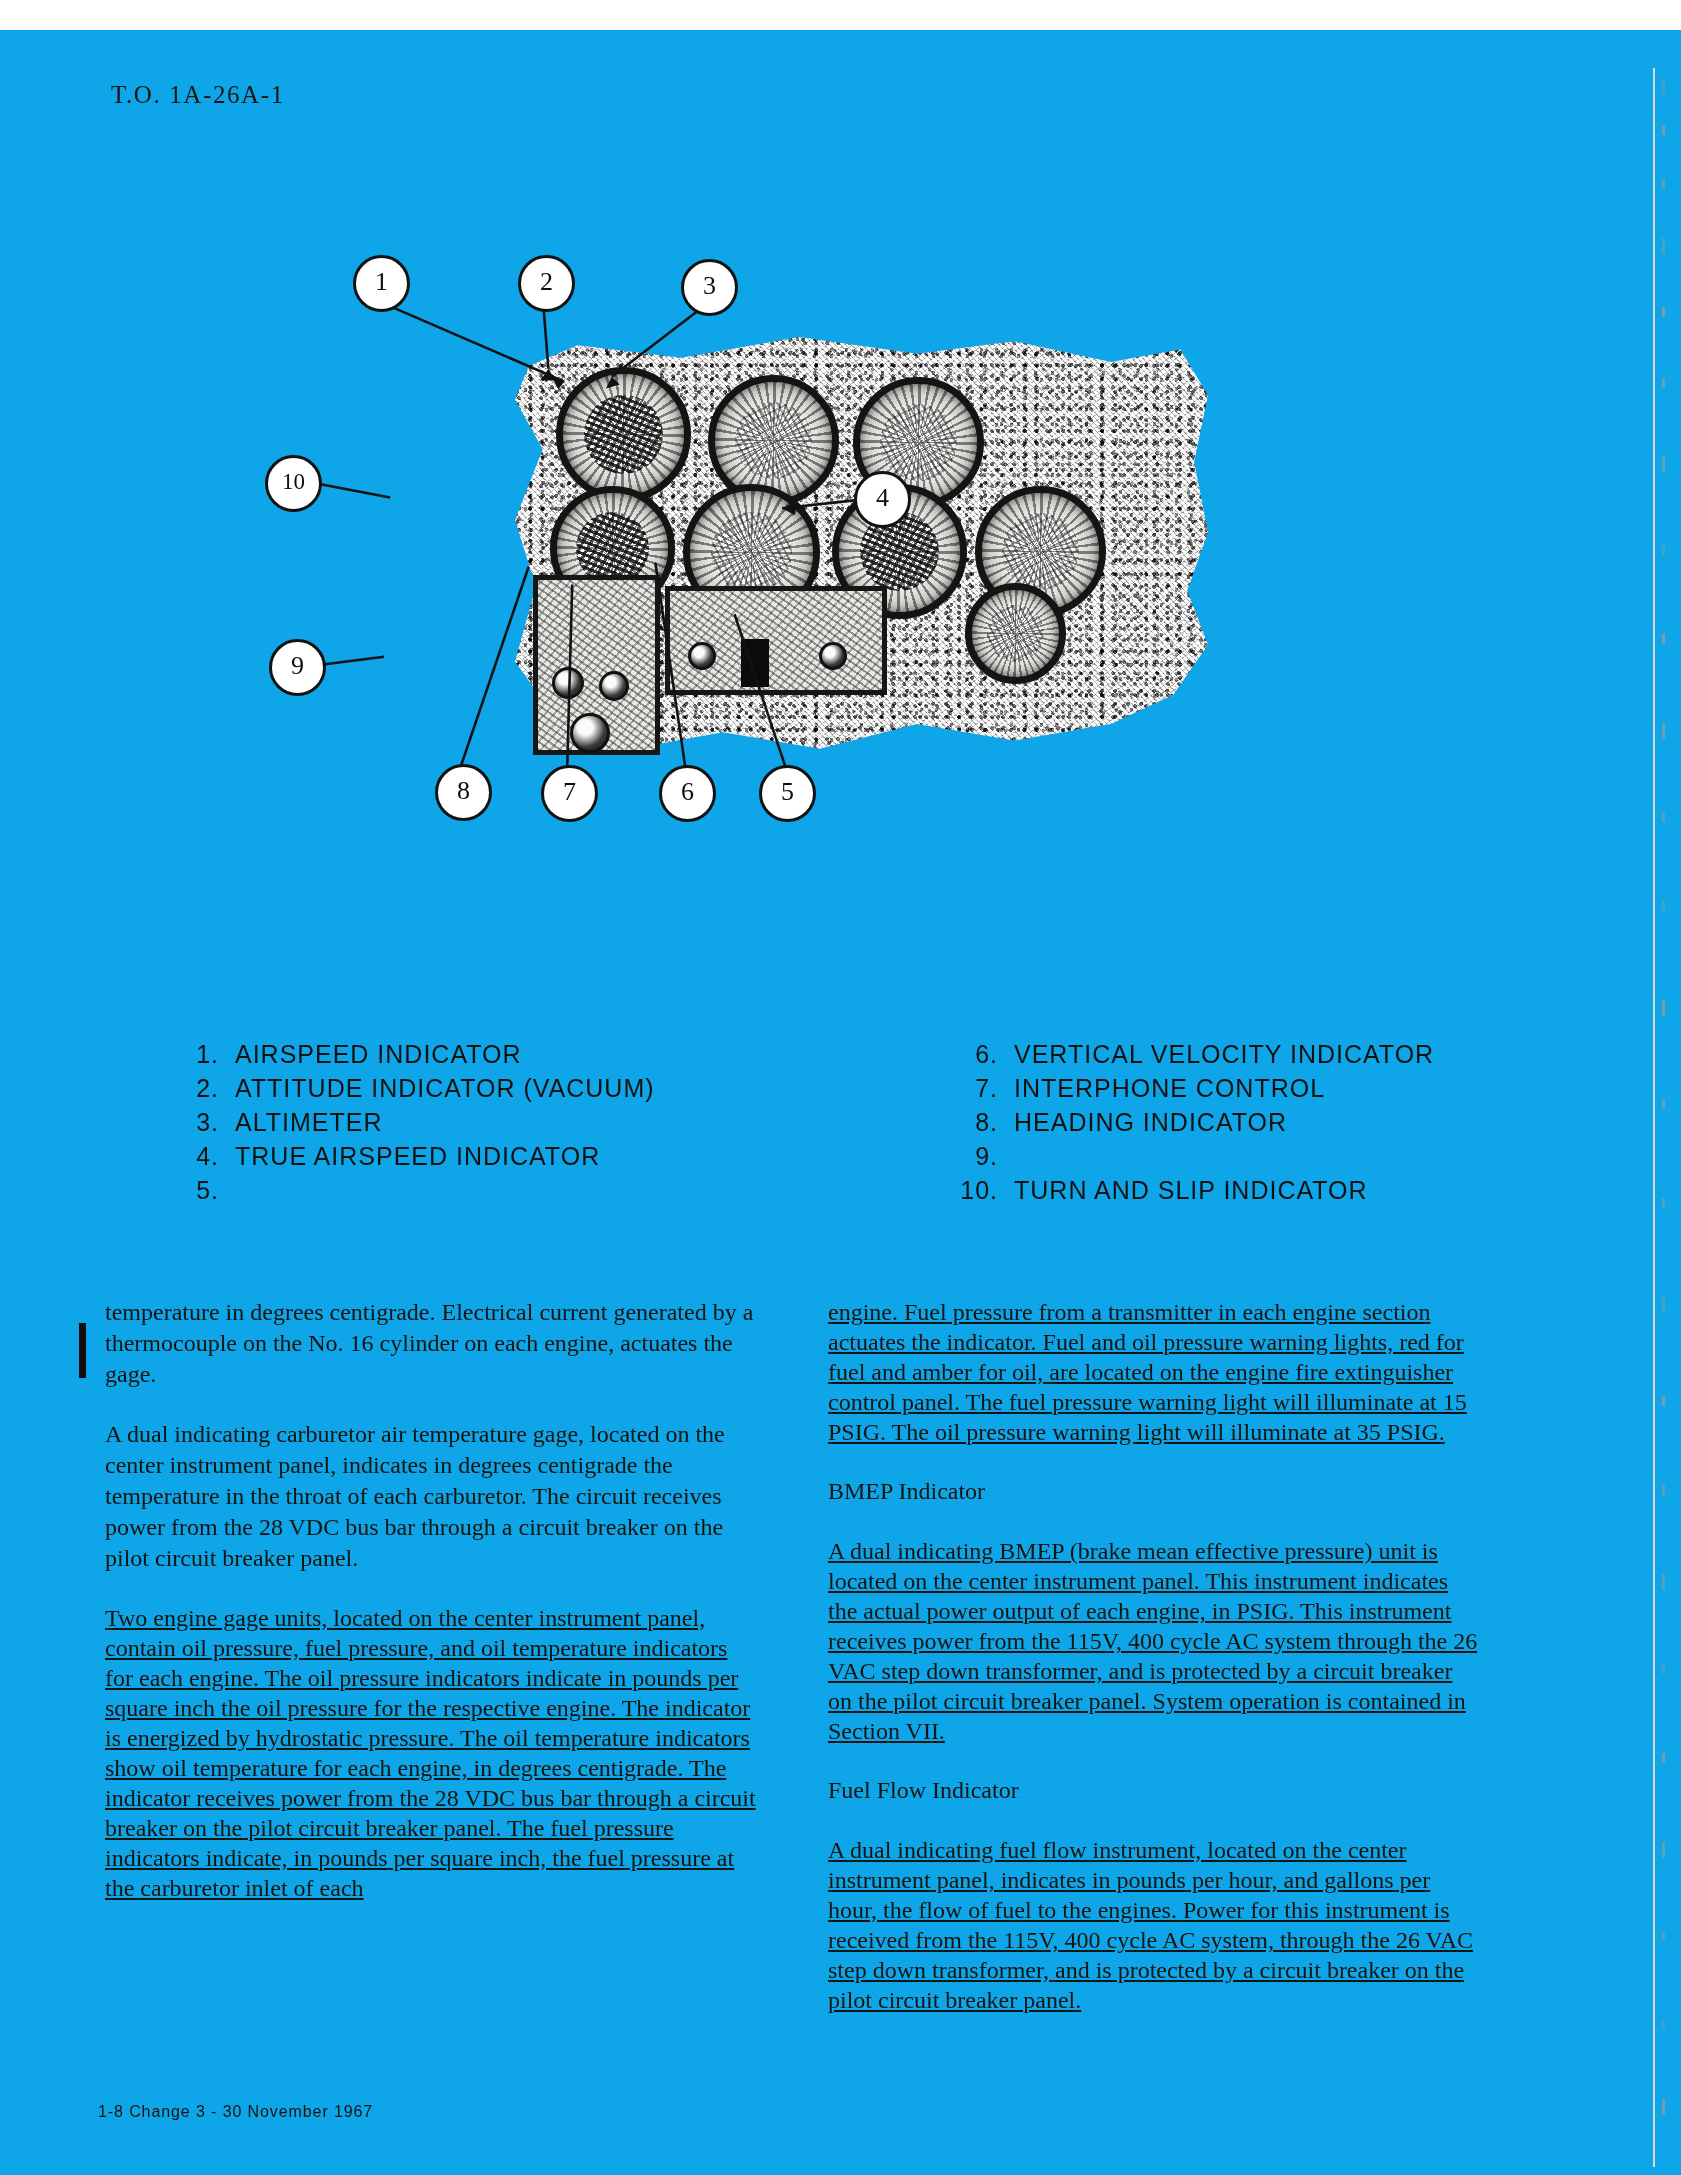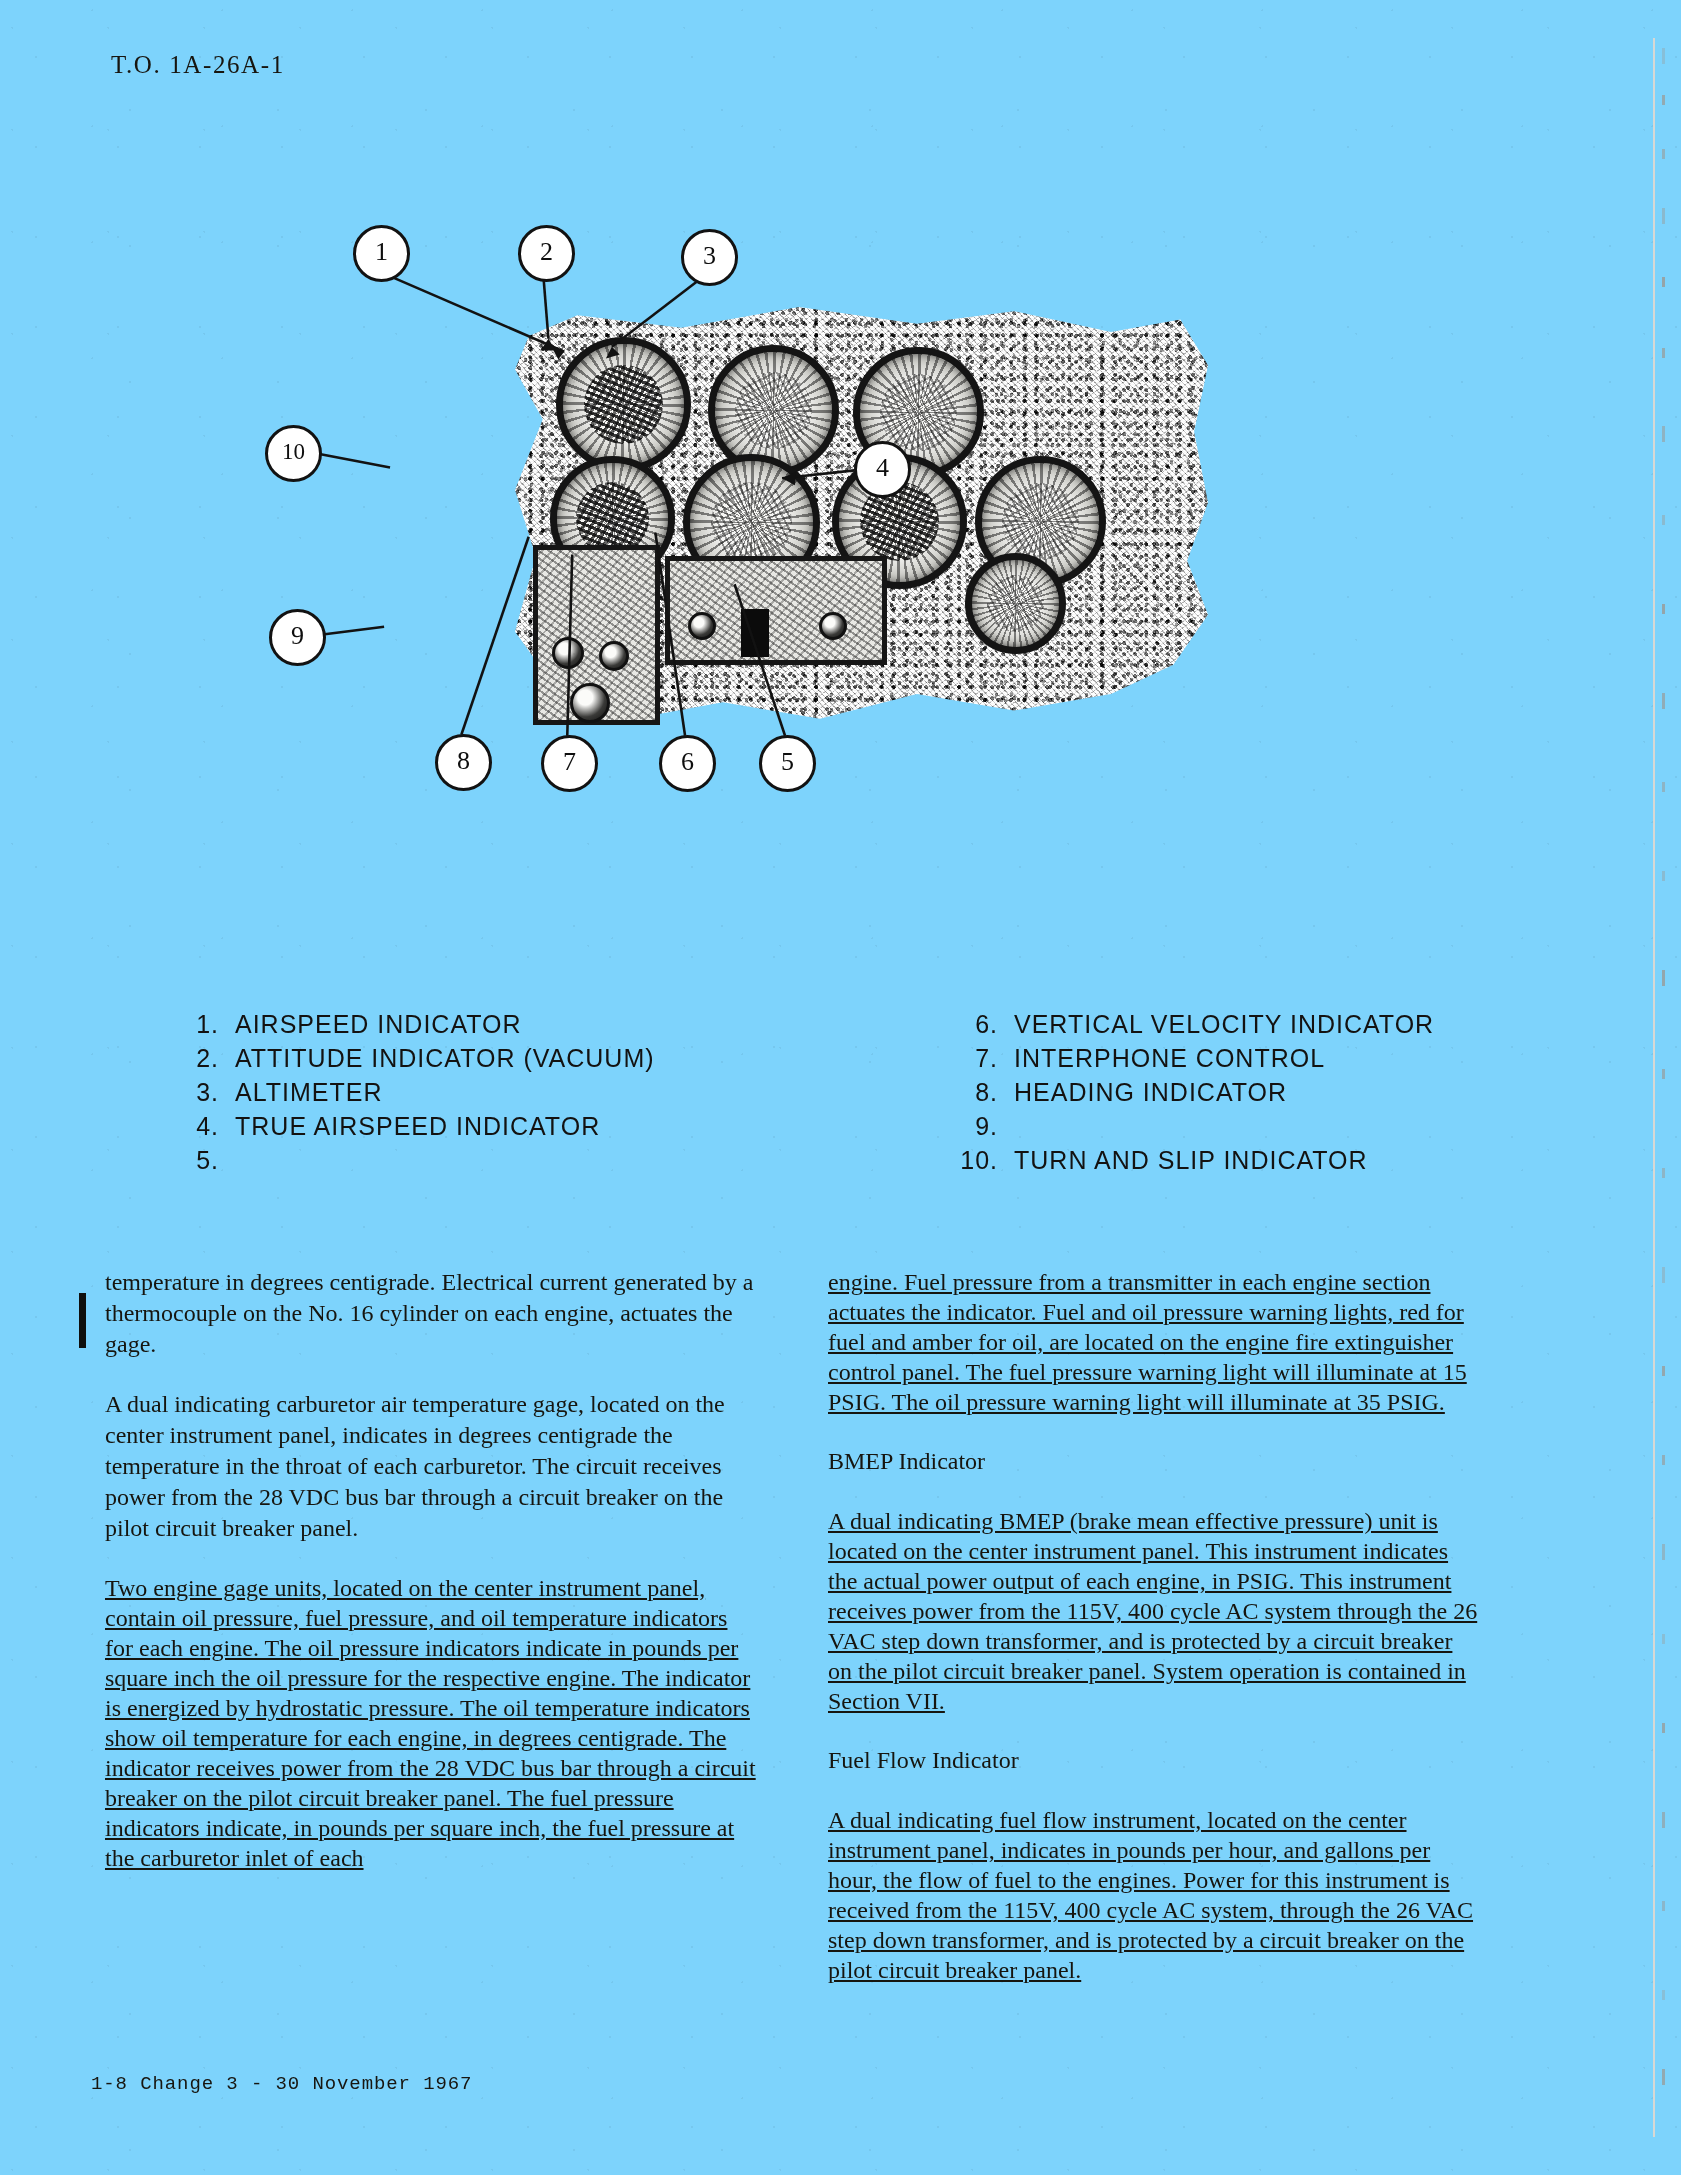--- a/index.html
+++ b/index.html
@@ -14,21 +14,22 @@
     position: relative;
     font-family: "Liberation Serif", serif;
     color: #100f0d;
     overflow: hidden;
   }
 
   
   #page {
     position: absolute;
     inset: 0;
-    background: #7dd3fc;
+    background: #0ea5e9;
+    margin-top: 30px;
   }
 
   
   #scan-edge {
     position: absolute;
     top: 0;
     right: 0;
     width: 32px;
     height: 100%;
     pointer-events: none;
@@ -237,24 +238,24 @@
     left: 79px;
     top: 1293px;
     width: 7px;
     height: 55px;
     background: #0f0f0d;
   }
 
   
   #footer {
     position: absolute;
-    left: 91px;
+    left: 98px;
     top: 2073px;
-    font-family: Liberation Mono, monospace;
-    font-size: 19px;
+    font-family: Liberation Sans, sans-serif;
+    font-size: 16px;
     letter-spacing: 0.9px;
     color: #17150f;
   }
 
   
   #speckle {
     position: absolute;
     inset: 0;
     pointer-events: none;
     opacity: .05;

